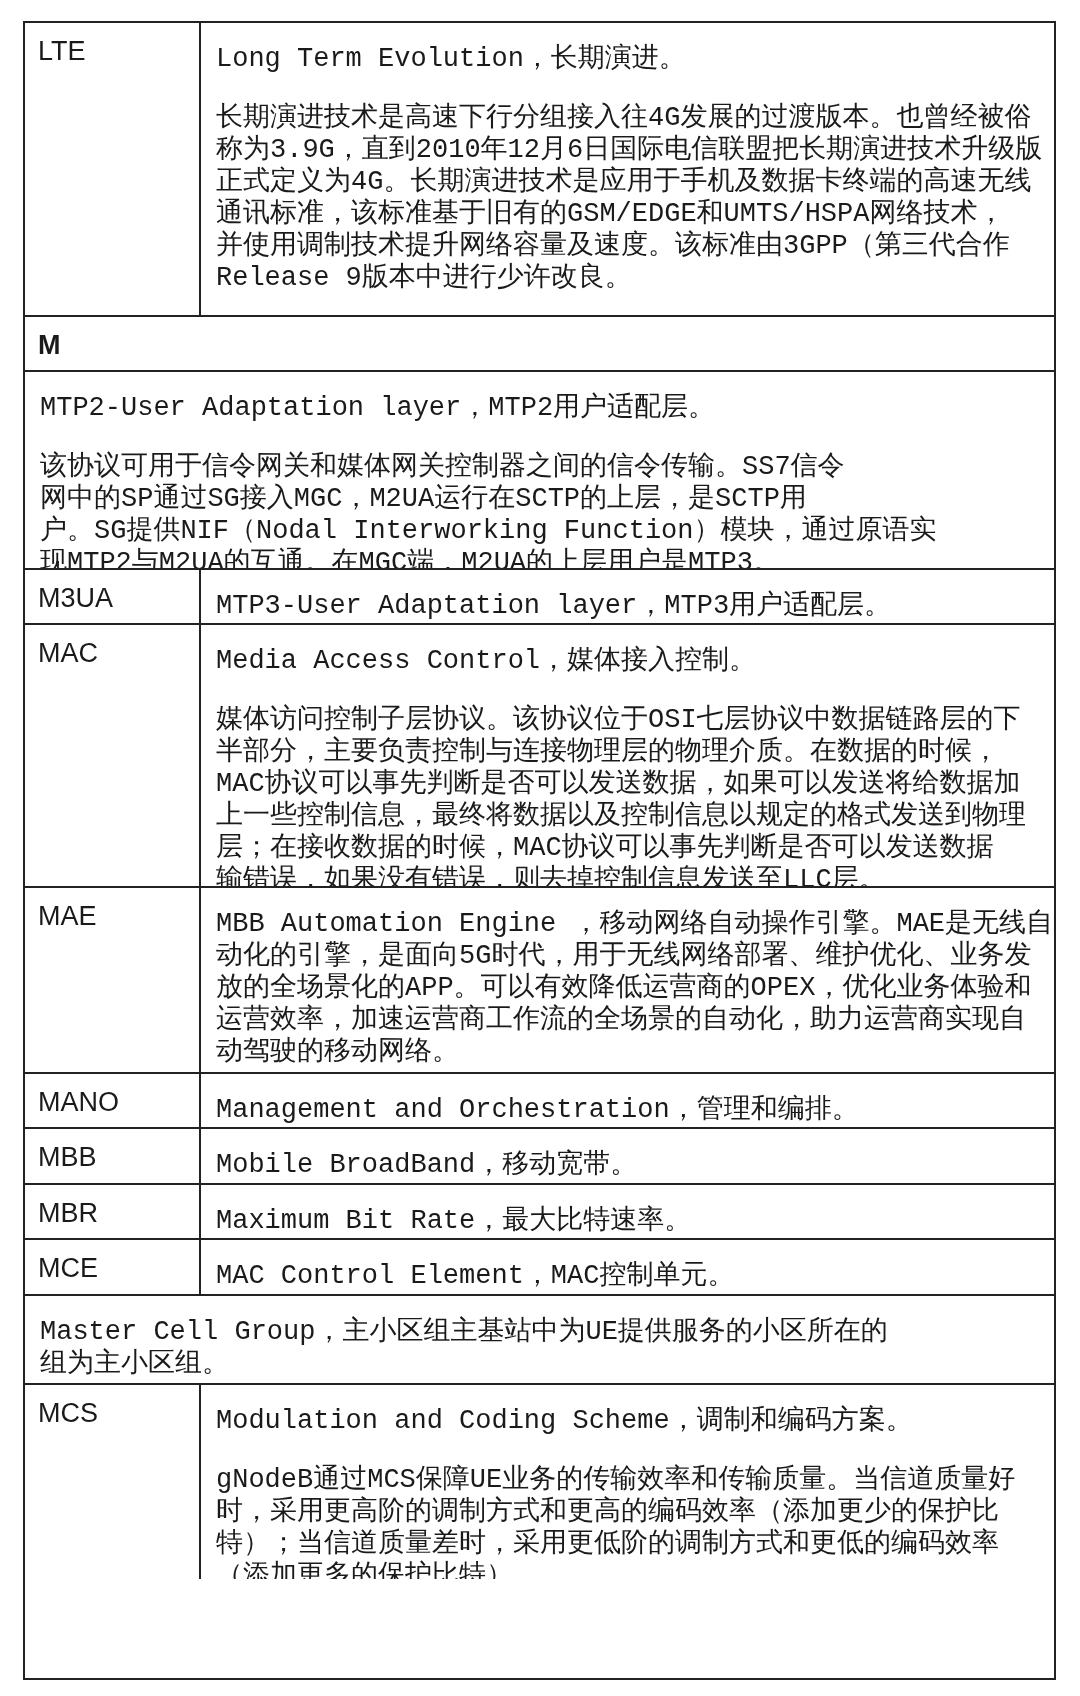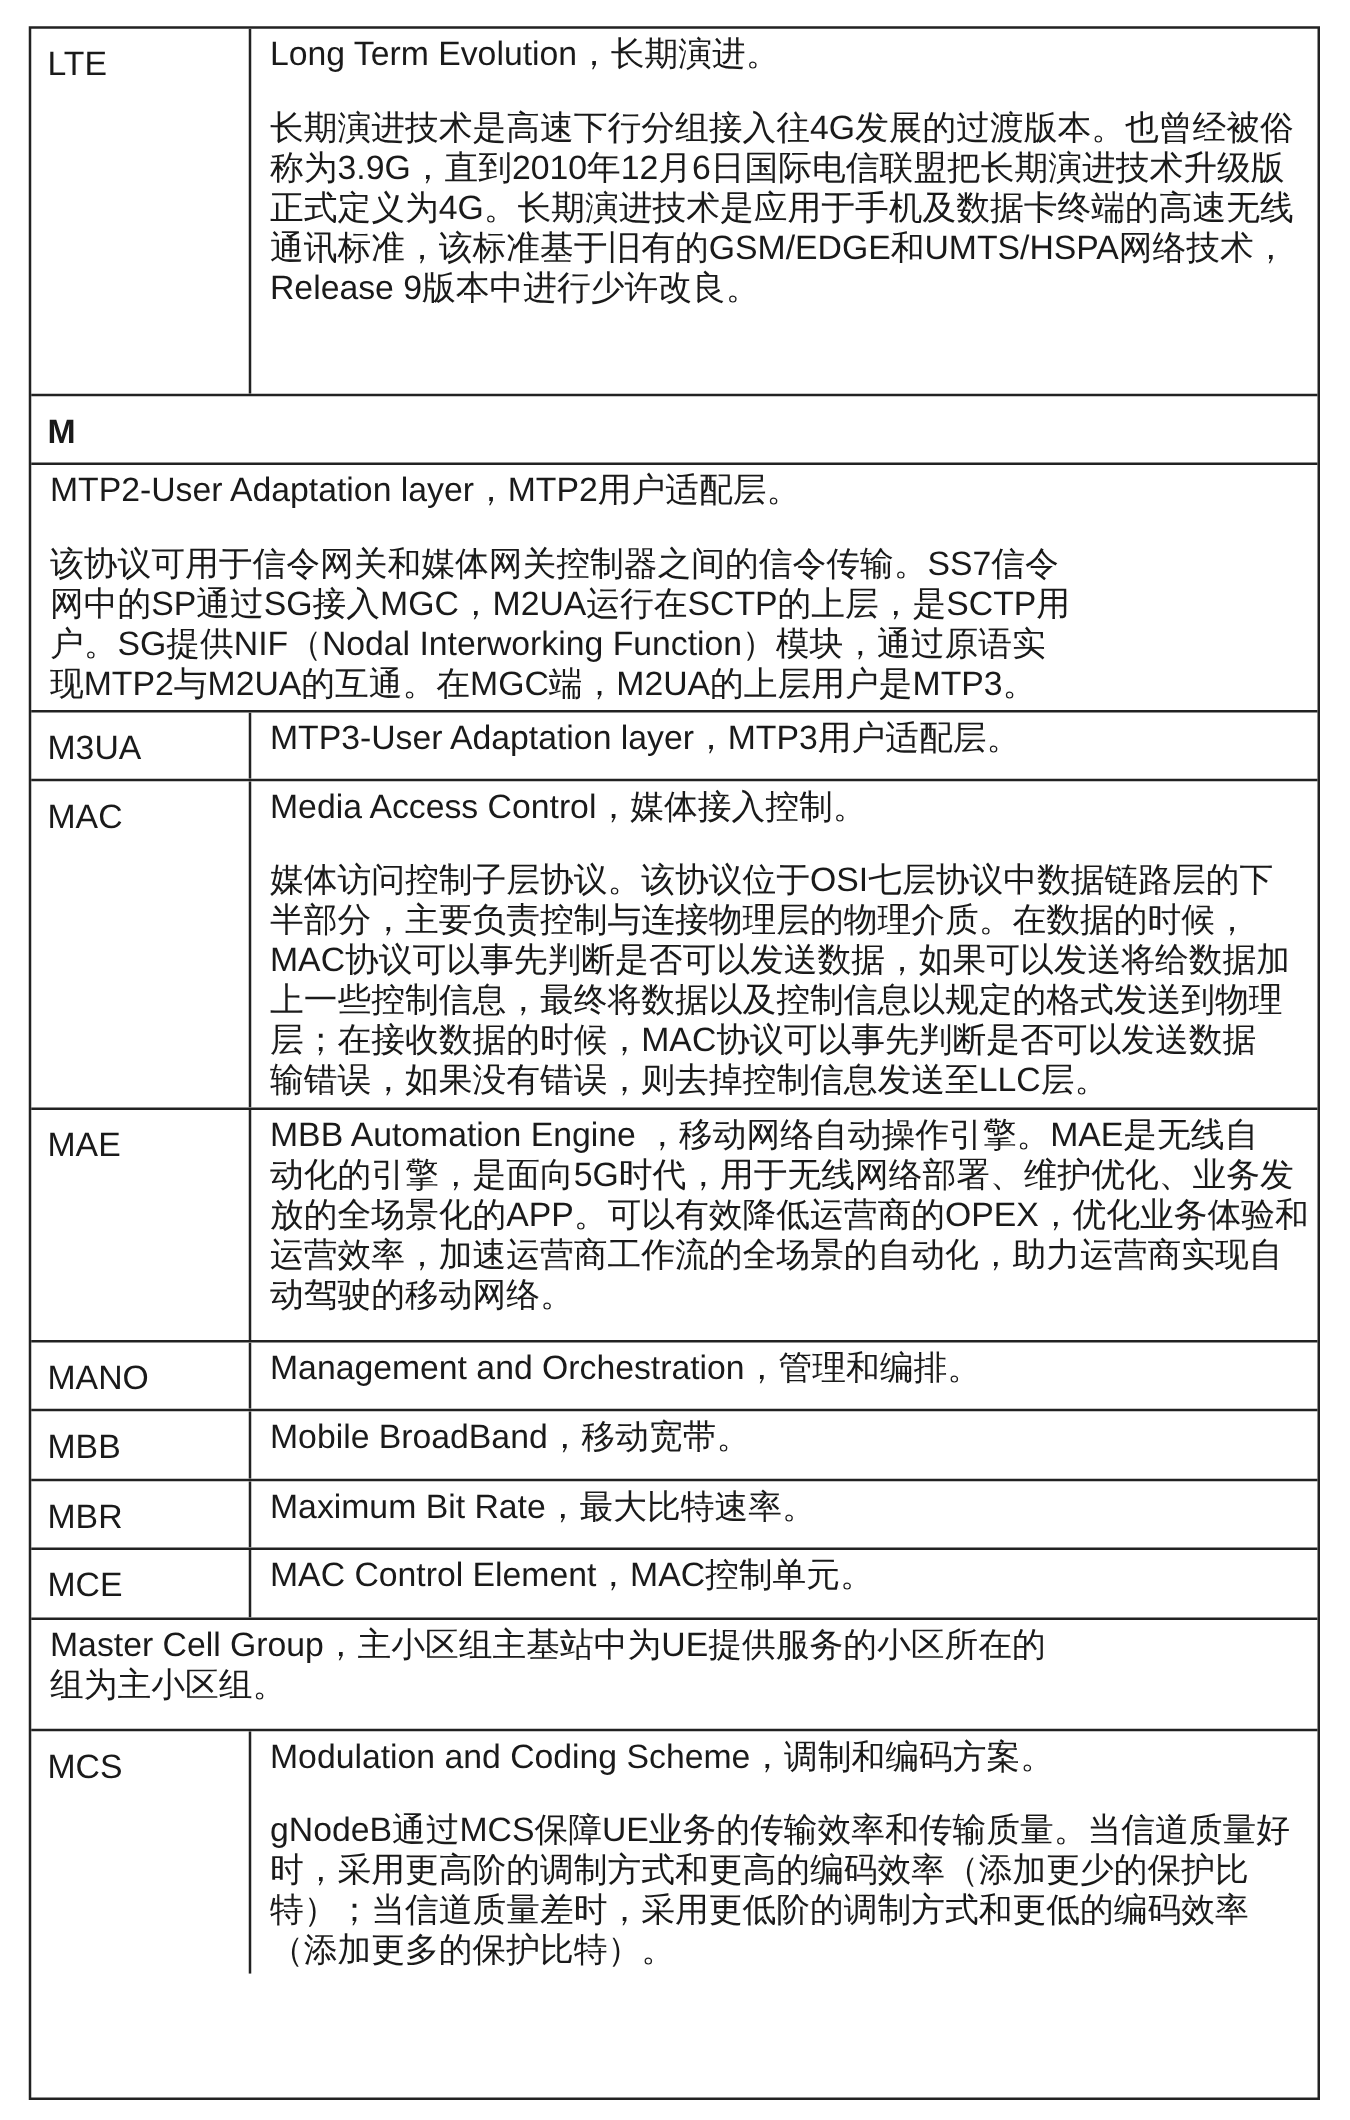--- a/index.html
+++ b/index.html
@@ -36,24 +36,25 @@
       border-right: 2px solid #222222;
       padding: 12px 0 0 13px;
       font-size: 27px;
       line-height: 32px;
       white-space: nowrap;
       overflow: hidden;
     }
     .def {
       flex: 1 1 auto;
       box-sizing: border-box;
-      padding: 4px 0 0 15px;
+      padding: 20px 0 0 15px;
       font-size: 27px;
       line-height: 32px;
       overflow: hidden;
+      font-family: Liberation Mono, monospace;
     }
     .para + .para { margin-top: 27px; }
     .line { white-space: nowrap; }
     .section {
       flex: 1 1 auto;
       padding: 12px 0 0 13px;
       font-size: 27px;
       line-height: 32px;
       font-weight: bold;
     }
@@ -67,20 +68,21 @@
     <div class="term"><span>LTE</span></div>
     <div class="def">
       <div class="para">
         <div class="line">Long Term Evolution，长期演进。</div>
       </div>
       <div class="para">
         <div class="line">长期演进技术是高速下行分组接入往4G发展的过渡版本。也曾经被俗</div>
         <div class="line">称为3.9G，直到2010年12月6日国际电信联盟把长期演进技术升级版</div>
         <div class="line">正式定义为4G。长期演进技术是应用于手机及数据卡终端的高速无线</div>
         <div class="line">通讯标准，该标准基于旧有的GSM/EDGE和UMTS/HSPA网络技术，</div>
+        <div class="line">并使用调制技术提升网络容量及速度。该标准由3GPP（第三代合作</div>
         <div class="line">Release 9版本中进行少许改良。</div>
       </div>
     </div>
   </div>
 
   <div class="row" style="height:55px">
     <div class="section">M</div>
   </div>
 
   <div class="row" style="height:198px">

